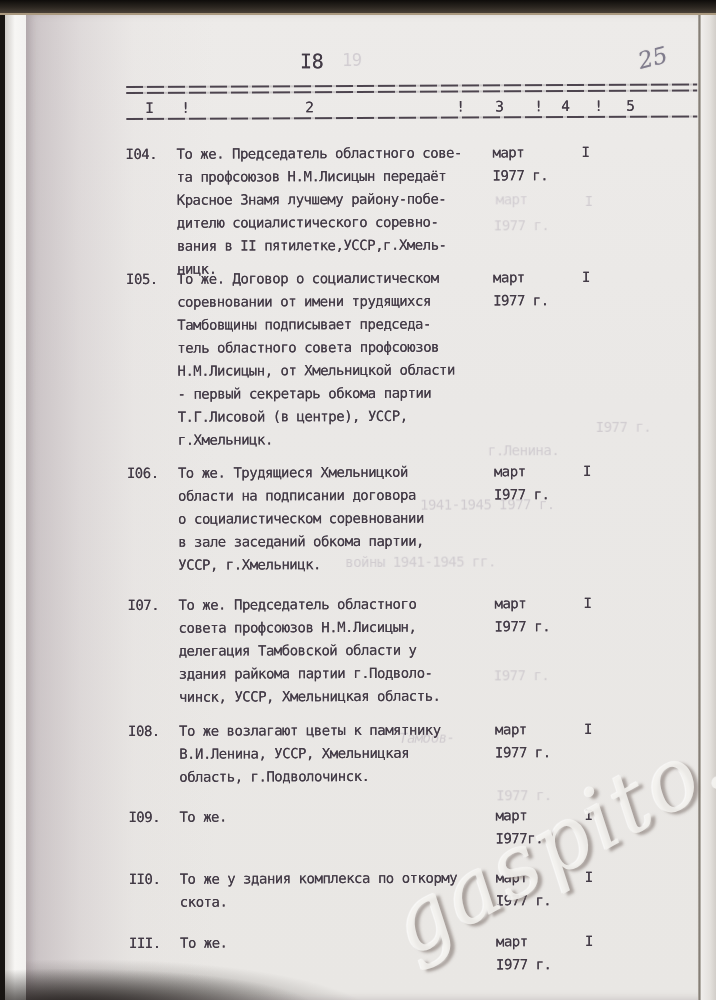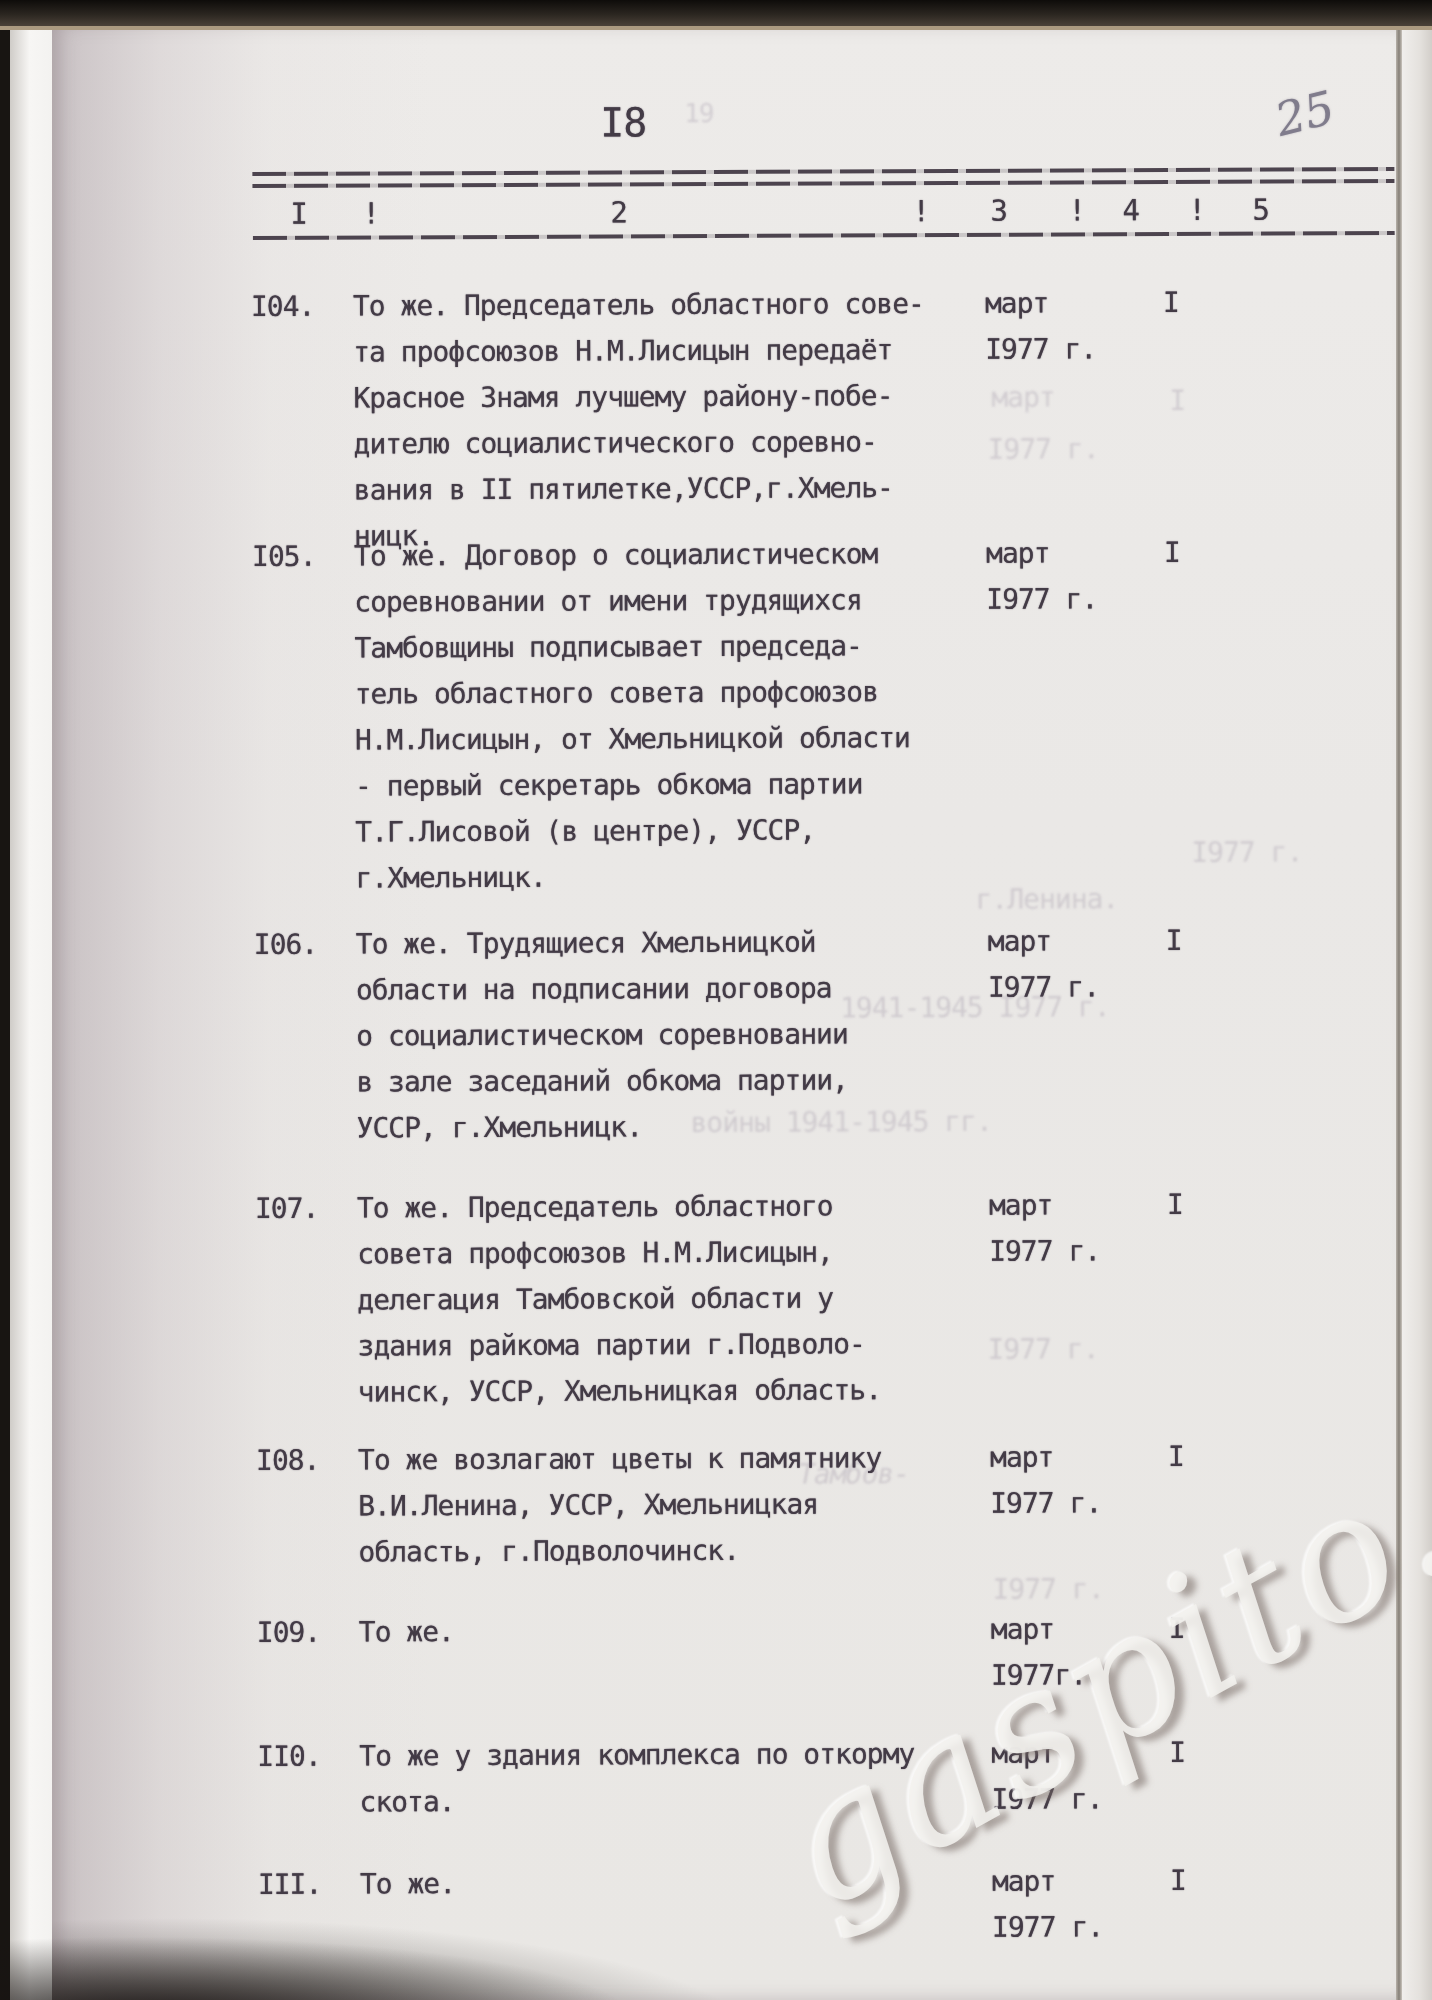--- a/index.html
+++ b/index.html
@@ -82,21 +82,21 @@
   .c-date{position:absolute;left:494px;width:86px;white-space:pre-line;}
   .c-count{position:absolute;left:583px;width:30px;}
   .r0{top:142px;} .r1{top:267px;} .r2{top:461px;} .r3{top:593px;}
   .r4{top:719px;} .r5{top:805px;} .r6{top:867px;} .r7{top:931px;}
 
   
   .ghost{
     position:absolute;color:rgba(86,74,104,0.18);font-size:14px;
     letter-spacing:-0.5px;filter:blur(0.5px);white-space:nowrap;
   }
-  .g0{left:344px;top:50px;font-size:13px;}
+  .g0{left:344px;top:50px;font-size:17px;}
   .g1{left:497px;top:192px;}
   .g2{left:495px;top:218px;}
   .g3{left:586px;top:194px;}
   .g4{left:596px;top:420px;}
   .g5{left:488px;top:443px;}
   .g6{left:420px;top:497px;text-align:right;}
   .g7{left:345px;top:554px;}
   .g8{left:493px;top:668px;}
   .g9{left:398px;top:730px;font-style:italic;}
   .g10{left:495px;top:788px;}

